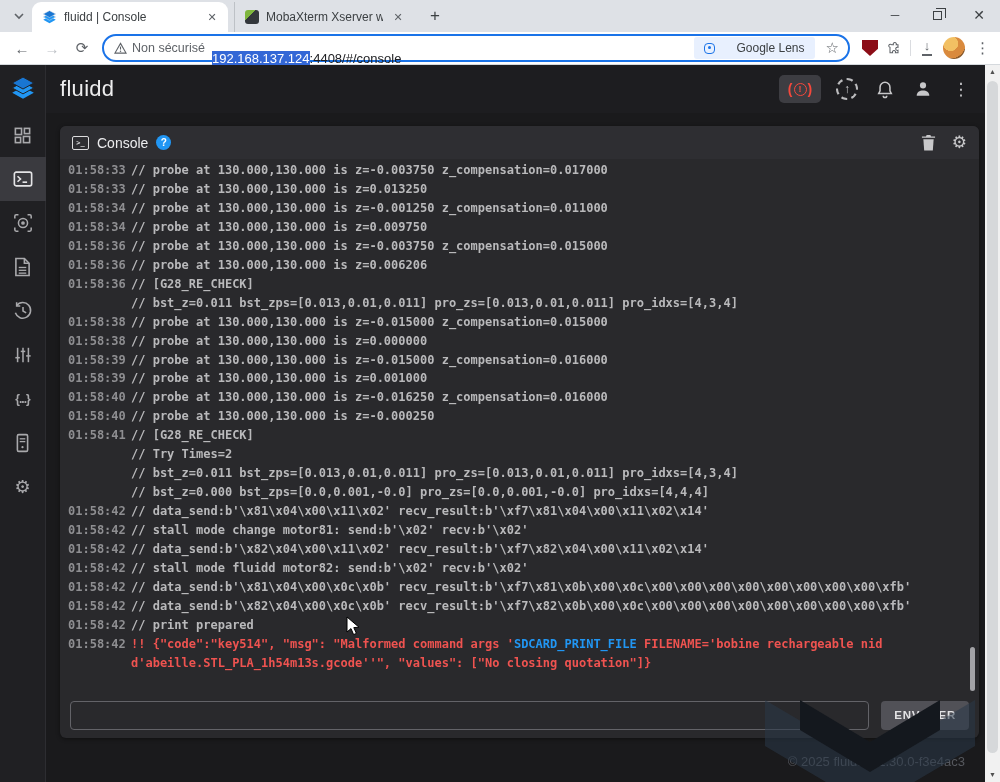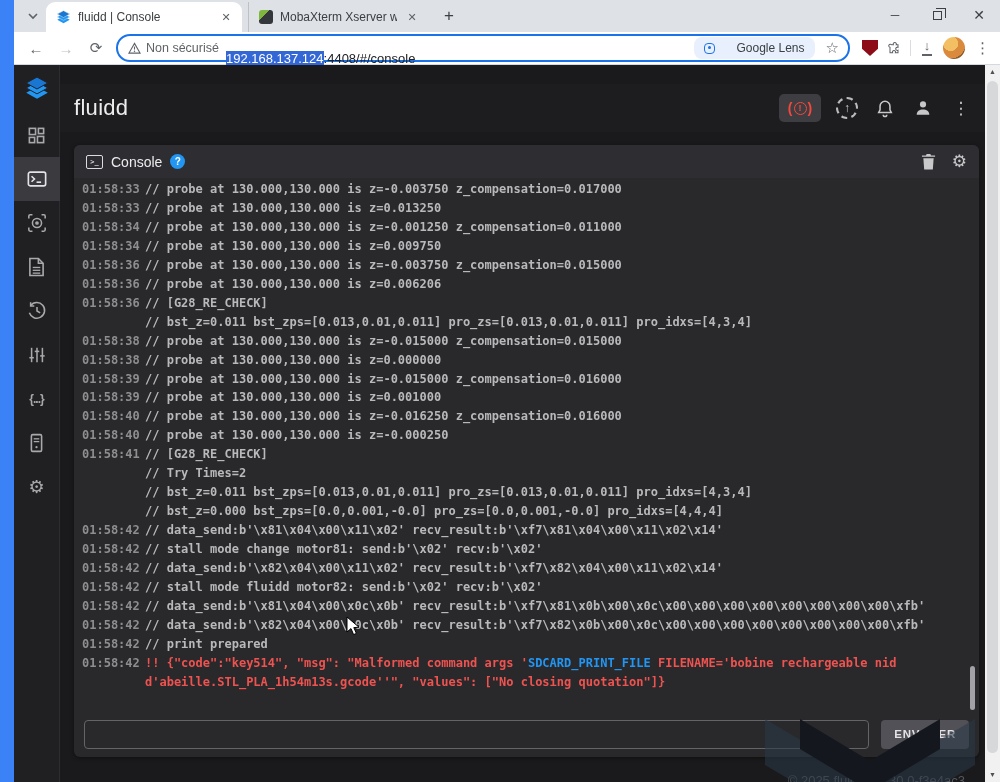--- a/index.html
+++ b/index.html
@@ -1,17 +1,17 @@
 <!DOCTYPE html>
 <html><head>
 <meta charset="utf-8">
 <style>
   * { box-sizing: border-box; margin: 0; padding: 0; }
   html,body { width:1000px; height:782px; overflow:hidden; font-family:"Liberation Sans",sans-serif; }
-  .browser { width:1000px; height:782px; display:flex; flex-direction:column; background:#3b82f6; position:relative;padding-left:14px; }
+  .browser { width:1000px; height:782px; display:flex; flex-direction:column; background:#22c55e; position:relative; }
 
   
   .tabstrip { height:32px; display:flex; align-items:flex-end; padding-left:6px; background:#dee1e6; }
   .tab-search { width:26px; height:26px; align-self:center; display:flex; align-items:center; justify-content:center; color:#5f6368; border-radius:50%; }
   .tab { height:30px; display:flex; align-items:center; gap:7px; padding:0 8px 0 10px; font-size:12px; color:#3c4043; }
   .tab.active { background:#fff; border-radius:9px 9px 0 0; width:196px; }
   .tab.inactive { width:180px; border-left:1px solid #bdc1c6; margin-left:6px; }
   .tab-title { flex:1; white-space:nowrap; overflow:hidden; }
   .tab-close { width:16px; height:16px; display:flex; align-items:center; justify-content:center; font-size:11px; color:#5f6368; border-radius:50%; }
   .new-tab { width:26px; height:26px; align-self:center; margin-left:8px; display:flex; align-items:center; justify-content:center; font-size:17px; color:#3c4043; }
@@ -22,21 +22,21 @@
 
   
   .toolbar { height:33px; background:#fff; display:flex; align-items:center; padding:0 8px; gap:2px; border-bottom:1px solid #d5d9dd; }
   .nav-btn { width:28px; height:28px; display:flex; align-items:center; justify-content:center; font-size:15px; color:#5f6368; }
   .nav-btn.disabled { color:#bdc1c6; }
   .urlbar { flex:1; height:28px; margin:0 4px; border:2px solid #1a73e8; border-radius:15px; background:#fff; display:flex; align-items:center; padding:0 5px 0 10px; gap:7px; min-width:0; }
   .sec-label { display:flex; align-items:center; gap:5px; color:#5f6368; font-size:12.5px; white-space:nowrap; }
   .url-text { font-size:13px; white-space:nowrap; overflow:hidden; flex:1; min-width:0;margin-top:21px; }
   .url-sel { background:#3367d6; color:#fff; padding:1px 0; }
   .url-rest { color:#202124; }
-  .lens-chip { display:flex; align-items:center; gap:21px; background:#e8f0fe; border-radius:8px; height:22px; padding:0 10px; font-size:12px; color:#3c4043; white-space:nowrap; }
+  .lens-chip { display:flex; align-items:center; gap:21px; background:#e8f0fe; border-radius:3px; height:22px; padding:0 10px; font-size:12px; color:#3c4043; white-space:nowrap; }
   .lens-glyph { width:11px; height:11px; border:1.6px solid #1a73e8; border-radius:4px; position:relative; }
   .lens-glyph:after { content:""; position:absolute; left:2.6px; top:2.6px; width:3px; height:3px; border-radius:50%; background:#1a73e8; }
   .star { font-size:15px; color:#5f6368; padding:0 4px; }
   .ext-area { display:flex; align-items:center; gap:8px; padding-left:6px; }
   .ublock { width:16px; height:16px; background:#8c0d17; clip-path:polygon(0 0,100% 0,100% 55%,50% 100%,0 55%); }
   .ext-divider { width:1px; height:16px; background:#dadce0; }
   .dl-icon { position:relative; width:16px; height:16px; color:#5f6368; font-size:13px; text-align:center; line-height:12px; }
   .dl-icon:after { content:""; position:absolute; bottom:0; left:3px; width:10px; height:2px; background:#5f6368; }
   .avatar { width:22px; height:22px; border-radius:50%; background:radial-gradient(circle at 35% 30%, #f2c063 0 35%, #d98a3d 36% 70%, #8a5a2b 71%); }
   .kebab { font-size:15px; color:#5f6368; padding:0 2px; }
@@ -44,21 +44,21 @@
   
   .page { flex:1; display:flex; background:#1a1a1c; min-height:0; }
   .rail { width:46px; background:#202023; border-right:1px solid #2d2d31; display:flex; flex-direction:column; align-items:center; flex-shrink:0; }
   .rail-logo { width:46px; height:48px; display:flex; align-items:center; justify-content:center; }
   .rail-item { width:46px; height:44px; display:flex; align-items:center; justify-content:center; color:#a9a9ac; }
   .rail-item.active { background:#3a3a3f; color:#e4e4e6; }
   .rail-item svg { display:block; }
   .braces-glyph { font-size:12px; font-weight:bold; letter-spacing:-1px; }
   .gear-glyph { font-size:18px; line-height:1; font-family:"DejaVu Sans",sans-serif; }
 
-  .content { flex:1; display:flex; flex-direction:column; min-width:0;margin-top:19px; }
+  .content { flex:1; display:flex; flex-direction:column; min-width:0; }
   .appbar { height:48px; background:#1d1d20; display:flex; align-items:center; padding:0 12px 0 14px; flex-shrink:0; }
   .app-title { color:#ededee; font-size:22px; letter-spacing:0.3px; }
   .appbar-actions { margin-left:auto; display:flex; align-items:center; gap:14px; color:#c7c7c9; }
   .estop-btn { width:42px; height:28px; background:#3d3d42; border-radius:5px; display:flex; align-items:center; justify-content:center; gap:1px; color:#f4483c; }
   .estop-paren { font-size:14px; font-weight:bold; line-height:1; }
   .estop-circle { width:13px; height:13px; border:1.5px solid #f4483c; border-radius:50%; display:flex; align-items:center; justify-content:center; font-size:9px; font-weight:bold; }
   .updates-glyph { width:22px; height:22px; border:2px dashed #bcbcbe; border-radius:50%; display:flex; align-items:center; justify-content:center; font-size:12px; font-weight:bold; color:#cfcfd1; }
   .icon-btn { display:flex; align-items:center; justify-content:center; width:24px; height:24px; }
   .kebab-dark { font-size:17px; color:#c7c7c9; }
 

